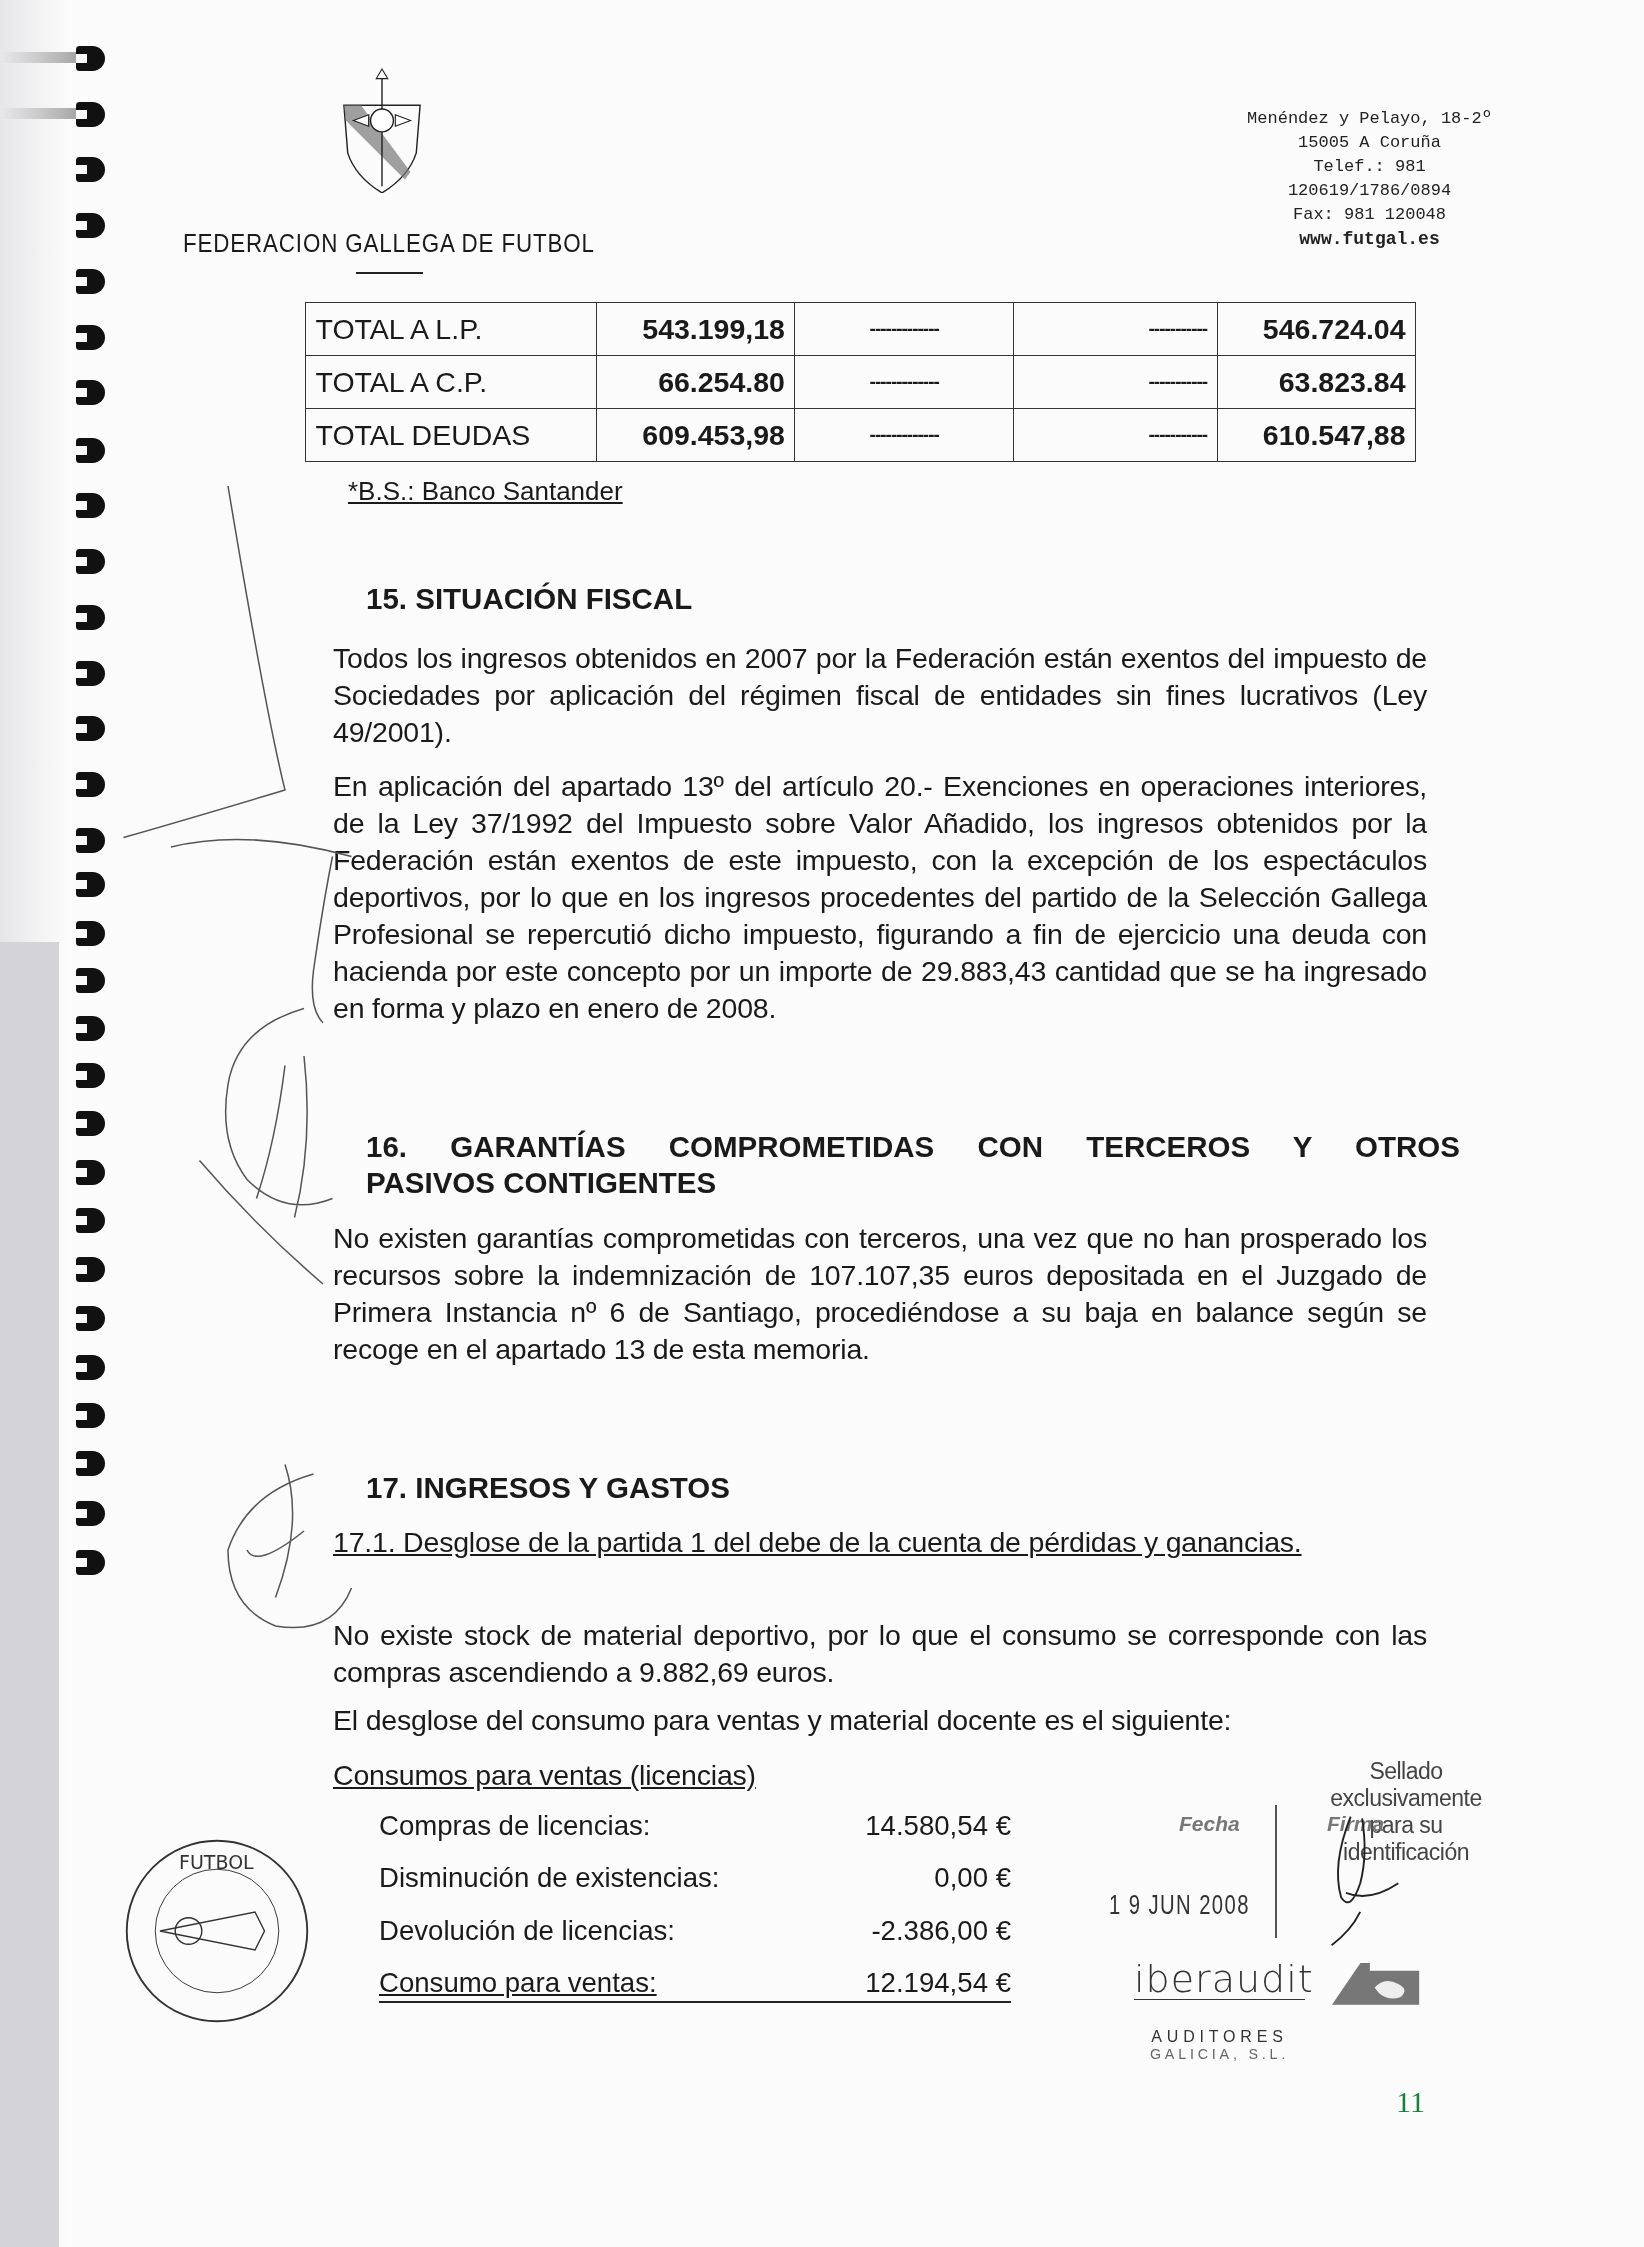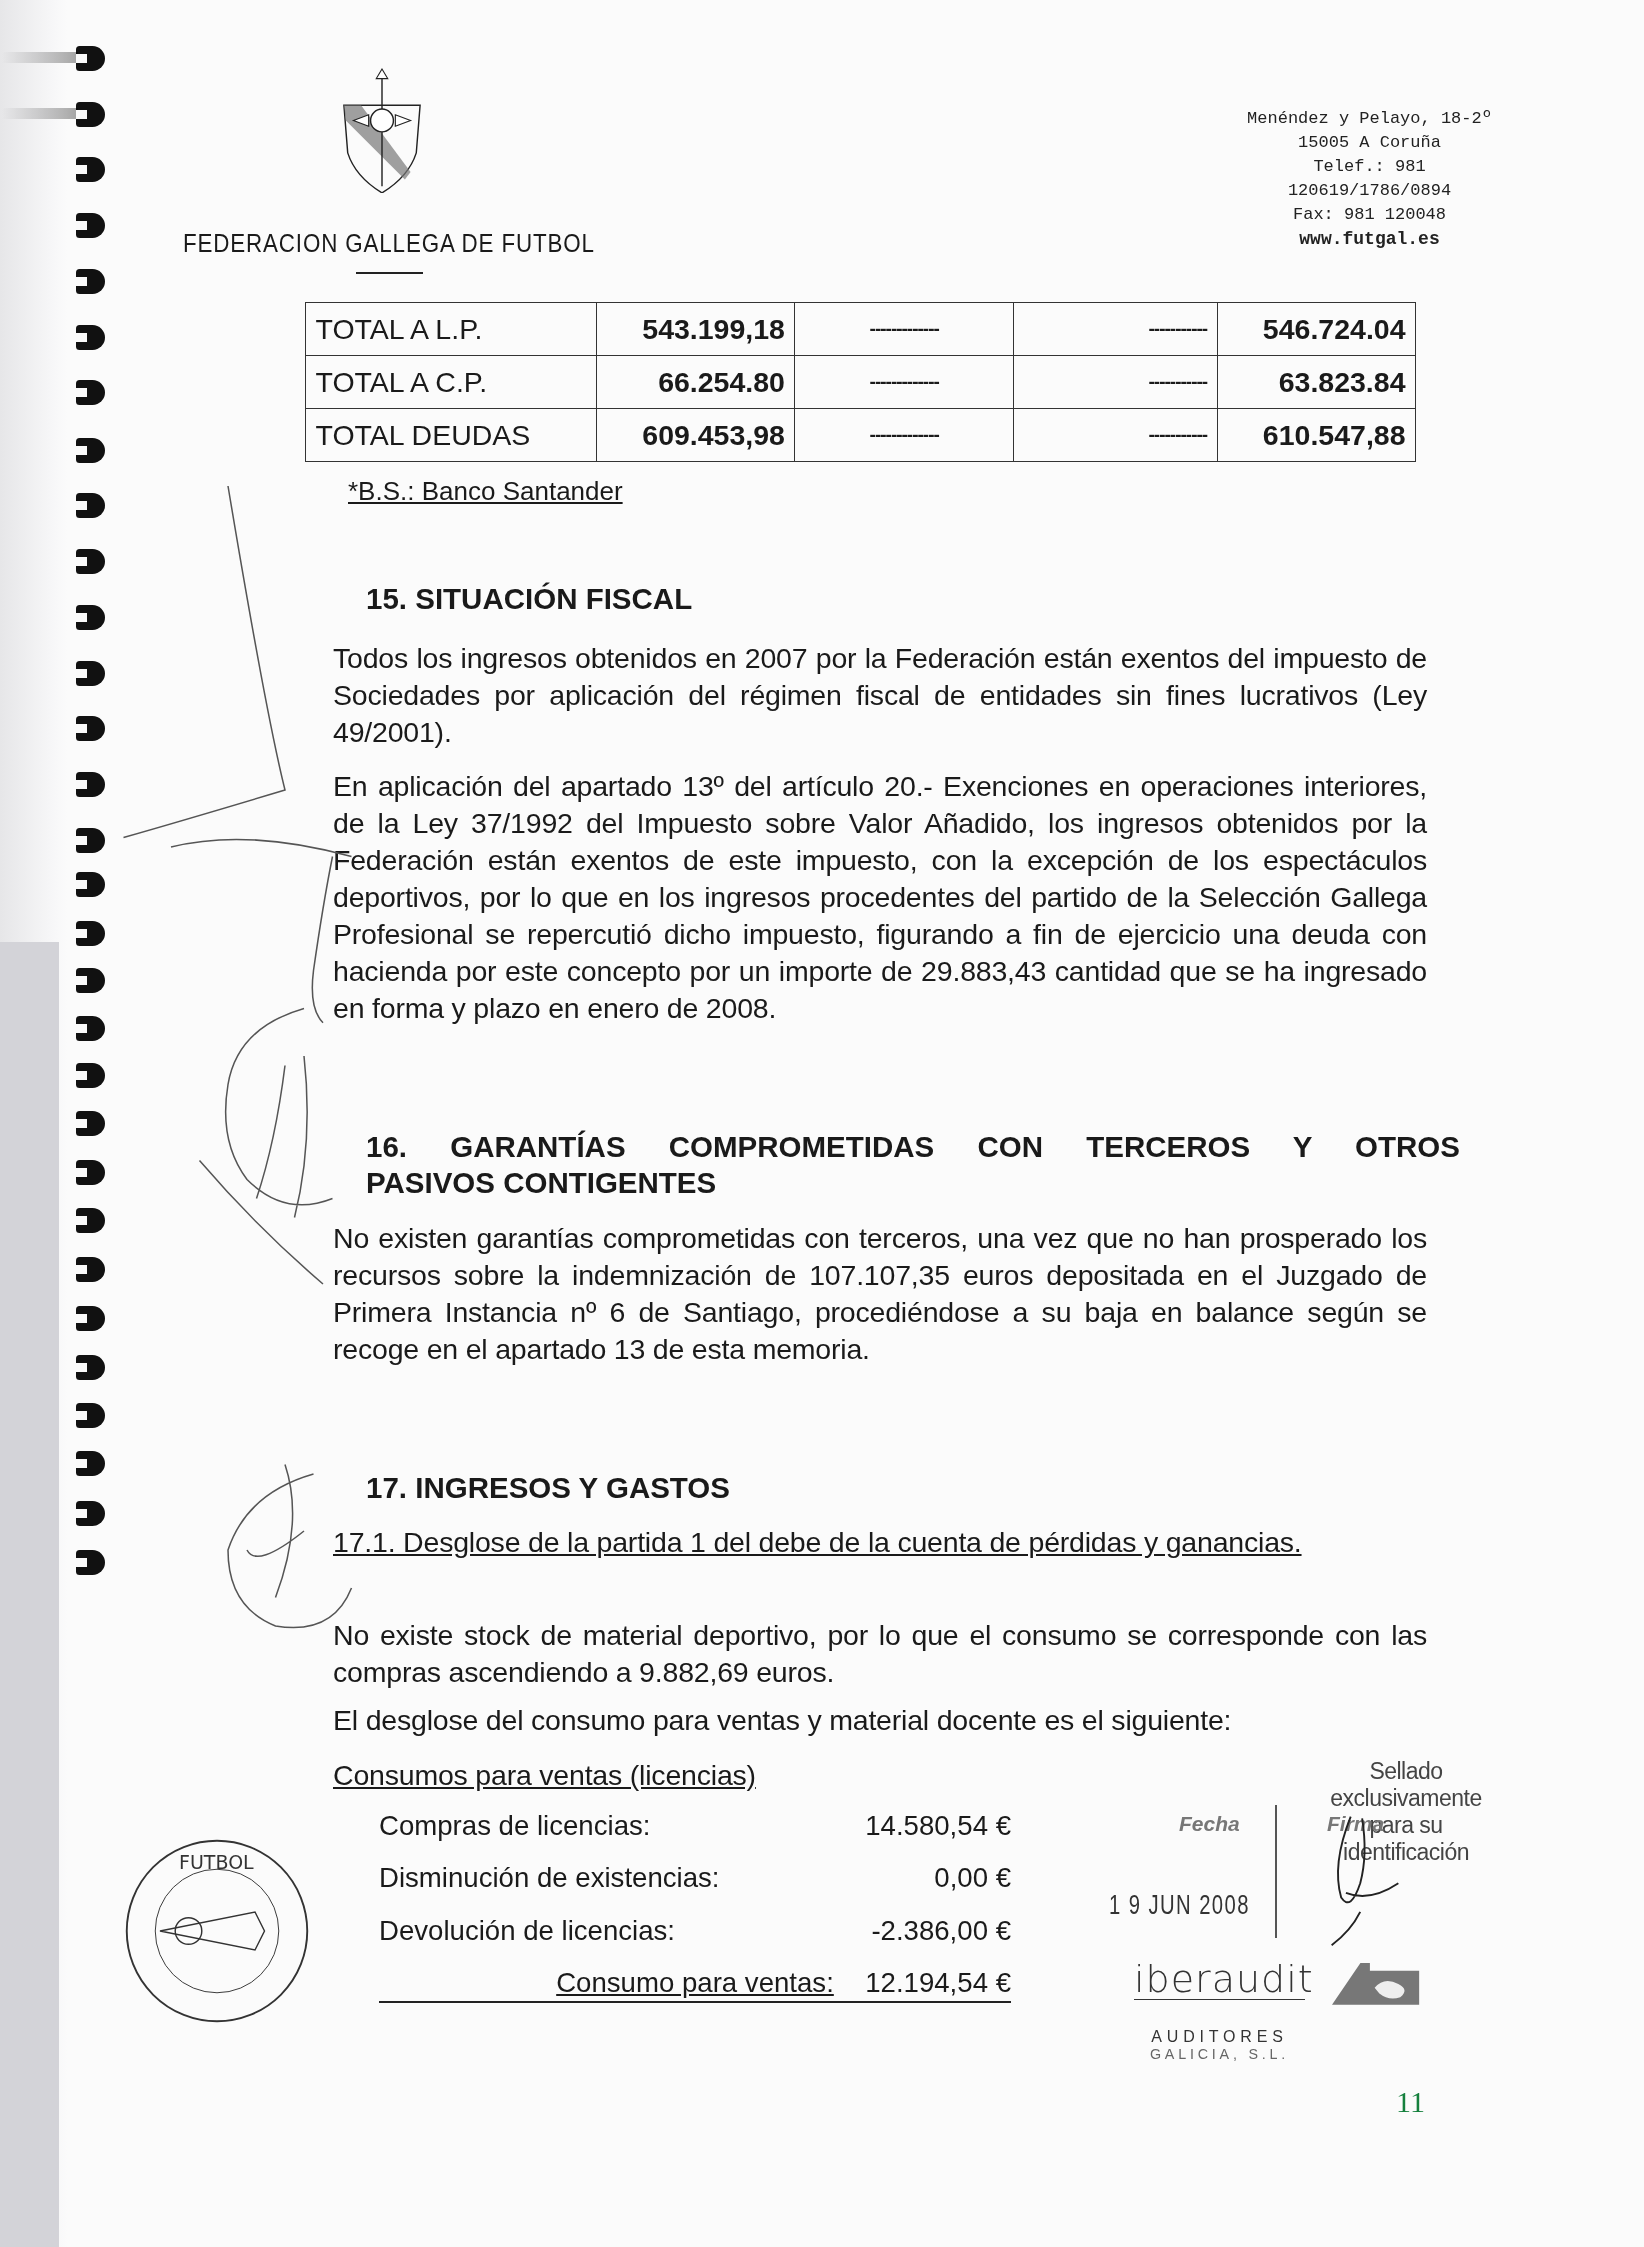--- a/index.html
+++ b/index.html
@@ -58,21 +58,21 @@
   
   .h { position:absolute; left:333px; font-weight:bold; font-size:29.5px;margin-left:33px; }
   .p {
     position:absolute; left:333px; width:1094px; font-size:28.5px; line-height:37px;
     text-align:justify; letter-spacing:-0.2px;
   }
   .u { text-decoration:underline; }
 
   .cons-row { position:absolute; left:379px; width:632px; font-size:27.6px; }
   .cons-row .v { position:absolute; right:0; top:0; }
-  .cons-row.total { text-decoration:underline;text-align:center; }
+  .cons-row.total { text-decoration:underline; }
   .cons-row.total::after { content:""; position:absolute; left:0; right:0; bottom:-3.8px; height:1.9px; background:#222; }
 
   
   .stamp-text { position:absolute; left:1349px; top:1758px; width:114px; text-align:center;
     font-size:23px; line-height:27px; color:#444; letter-spacing:-0.5px; }
   .stamp-head { position:absolute; top:1812px; font-size:21px; font-style:italic; font-weight:bold; color:#777; }
   .stamp-date { position:absolute; left:1109px; top:1890px; font-size:27px; color:#333; letter-spacing:1.9px; transform:scaleX(0.75); transform-origin:left; }
   .stamp-vline { position:absolute; left:1275px; top:1805px; width:1.9px; height:133px; background:#555; }
   .auditor { position:absolute; left:1134px; top:1959px; width:171px; text-align:center; color:#333; }
   .auditor .brand { font-size:38px; letter-spacing:1px; font-family:"DejaVu Sans", sans-serif; font-weight:100; border-bottom:1.9px solid #333; line-height:40px; }

